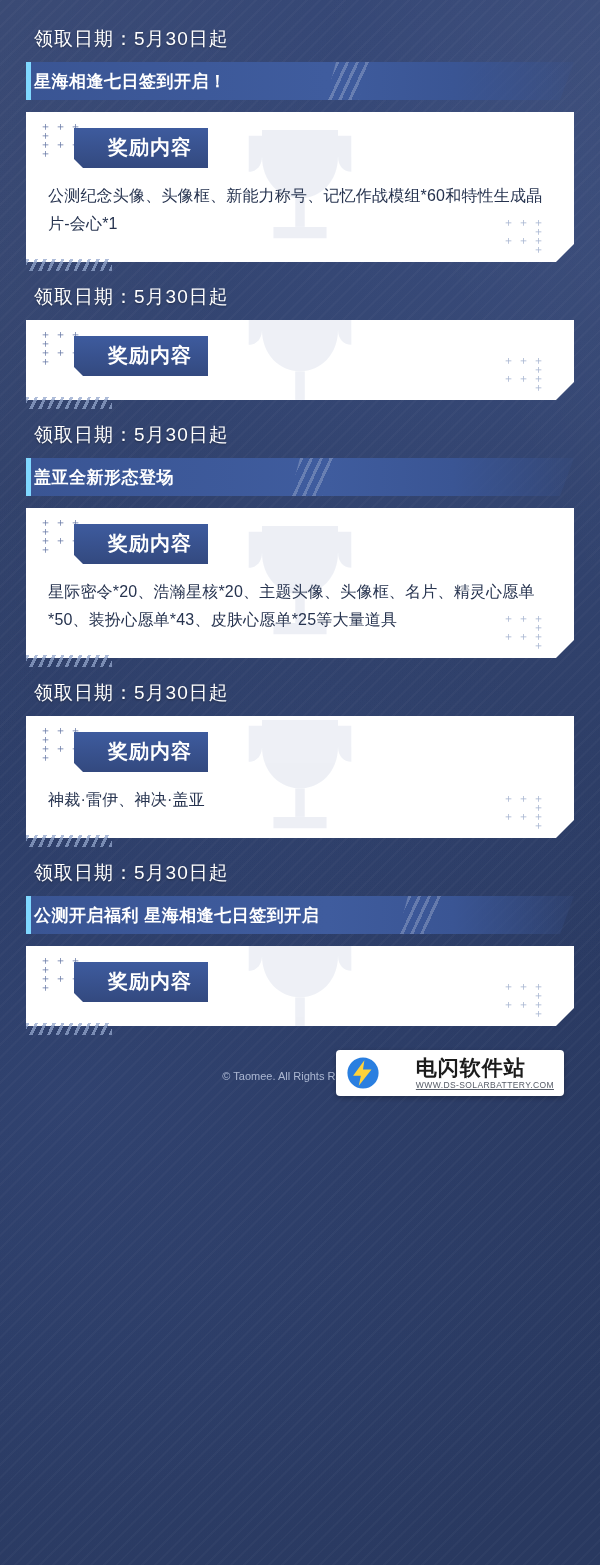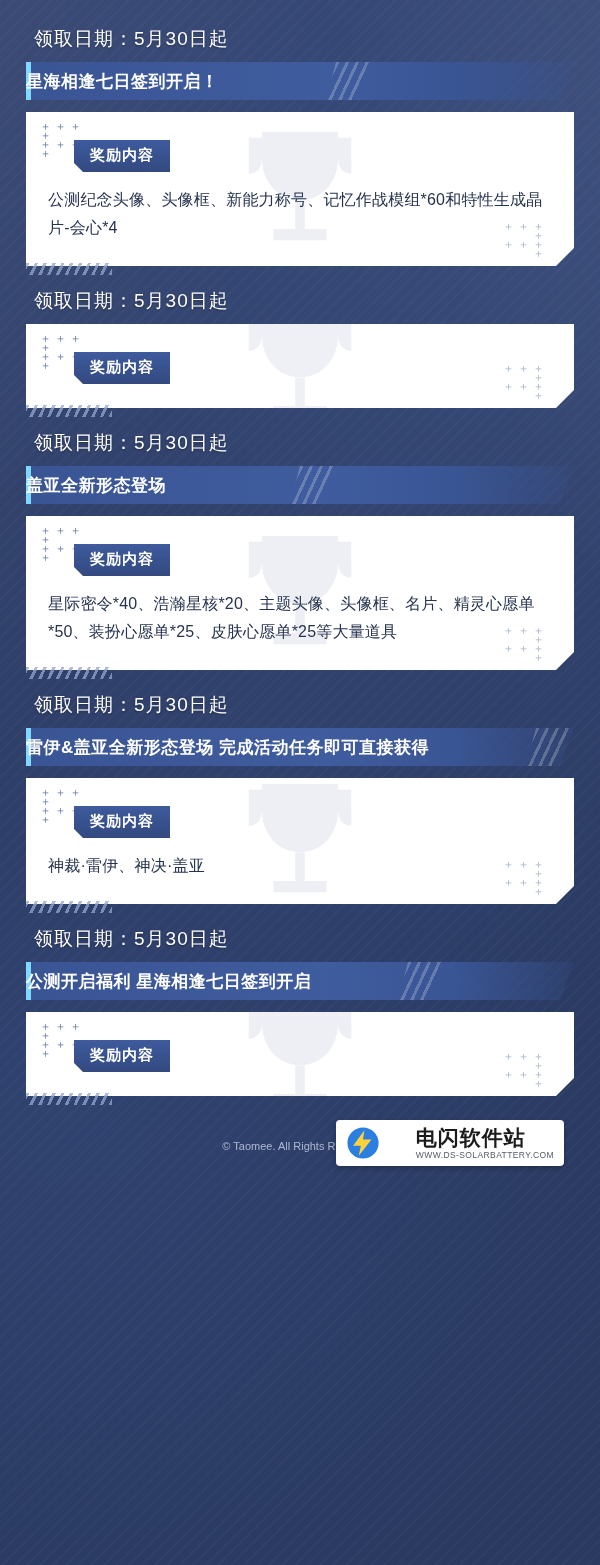--- a/index.html
+++ b/index.html
@@ -76,21 +76,21 @@
     height: 38px;
     background: #7fd8ff;
   }
   .title-bar .bar-text {
     position: relative;
     z-index: 2;
     color: #ffffff;
     font-size: 17px;
     font-weight: bold;
     letter-spacing: 0.5px;
-    padding-left: 0;
+    padding-left: 8px;
     white-space: nowrap;
   }
   .title-bar .bar-slash {
     position: absolute;
     z-index: 2;
     top: 0;
     height: 38px;
     width: 46px;
     background: repeating-linear-gradient(115deg, rgba(255,255,255,0.22) 0 3px, rgba(255,255,255,0) 3px 9px);
     clip-path: polygon(10px 0, 100% 0, calc(100% - 14px) 100%, 0 100%);
@@ -142,27 +142,26 @@
     opacity: 0.8;
     pointer-events: none;
     text-align: right;
   }
   .card-badge {
     position: relative;
     z-index: 3;
     display: inline-block;
     background: linear-gradient(180deg, #3e5b9e 0%, #33497f 100%);
     color: #ffffff;
-    font-size: 15px;
+    font-size: 20px;
     font-weight: bold;
-    padding: 6px 16px 7px 16px;
+    padding: 6px 16px 7px 34px;
     clip-path: polygon(0 0, 100% 0, 100% 100%, 9px 100%, 0 calc(100% - 9px));
     margin-left: 26px;
     letter-spacing: 1px;
-    margin-top: 12px;
   }
   .card-body {
     position: relative;
     z-index: 3;
     margin-top: 14px;
     font-size: 16px;
     line-height: 1.75;
     color: #26334f;
     letter-spacing: 0.2px;
   }
@@ -220,20 +219,21 @@
     color: #1b1b1b;
     font-size: 21px;
     font-weight: bold;
     letter-spacing: 1px;
   }
   .wm-sub {
     color: #555b66;
     font-size: 8.5px;
     letter-spacing: 0.4px;
     margin-top: 2px;
+    text-decoration: underline;
   }
 </style>
 </head>
 <body>
 
 <div class="page-bg"></div>
 
 <div class="content">
 
   <div class="section">
@@ -249,21 +249,21 @@
         <svg class="ghost" viewBox="0 0 200 200">
           <path d="M60 40h80v28c0 26-18 44-40 44S60 94 60 68V40z" fill="#3b5698"></path>
           <path d="M95 112h10v30H95z" fill="#3b5698"></path>
           <path d="M72 142h56v12H72z" fill="#3b5698"></path>
           <path d="M46 46h14v22c0 10-6 16-14 16V46z" fill="#3b5698"></path>
           <path d="M140 46h14v38c-8 0-14-6-14-16V46z" fill="#3b5698"></path>
         </svg>
         <div class="dots-tl">＋＋＋＋<br>＋＋＋＋</div>
         <div class="dots-br">＋＋＋＋<br>＋＋＋＋</div>
         <div class="card-badge">奖励内容</div>
-        <div class="card-body">公测纪念头像、头像框、新能力称号、记忆作战模组*60和特性生成晶片-会心*4</div>
+        <div class="card-body">公测纪念头像、头像框、新能力称号、记忆作战模组*60和特性生成晶片-会心*1</div>
       </div>
       <div class="hatch"></div>
     </div>
   </div>
 
   <div class="section">
     <div class="date-line">领取日期：5月30日起</div>
     <div class="card-wrap">
       <div class="card">
         <svg class="ghost" viewBox="0 0 200 200">
@@ -294,34 +294,28 @@
         <svg class="ghost" viewBox="0 0 200 200">
           <path d="M60 40h80v28c0 26-18 44-40 44S60 94 60 68V40z" fill="#3b5698"></path>
           <path d="M95 112h10v30H95z" fill="#3b5698"></path>
           <path d="M72 142h56v12H72z" fill="#3b5698"></path>
           <path d="M46 46h14v22c0 10-6 16-14 16V46z" fill="#3b5698"></path>
           <path d="M140 46h14v38c-8 0-14-6-14-16V46z" fill="#3b5698"></path>
         </svg>
         <div class="dots-tl">＋＋＋＋<br>＋＋＋＋</div>
         <div class="dots-br">＋＋＋＋<br>＋＋＋＋</div>
         <div class="card-badge">奖励内容</div>
-        <div class="card-body">星际密令*40、浩瀚星核*20、主题头像、头像框、名片、精灵心愿单*50、装扮心愿单*25、皮肤心愿单*25等大量道具</div>
-      </div>
-      <div class="hatch"></div>
-    </div>
-  </div>
-
-  <div class="section">
-    <div class="date-line">领取日期：5月30日起</div>
-    <div class="title-bar">
-      <div class="bar-shape"></div>
-      <div class="bar-accent"></div>
-      <div class="bar-slash" style="left:500px;"></div>
-      <div class="bar-text">雷伊&amp;盖亚全新形态登场  完成活动任务即可直接获得</div>
-    </div>
+        <div class="card-body">星际密令*20、浩瀚星核*20、主题头像、头像框、名片、精灵心愿单*50、装扮心愿单*43、皮肤心愿单*25等大量道具</div>
+      </div>
+      <div class="hatch"></div>
+    </div>
+  </div>
+
+  <div class="section">
+    <div class="date-line">领取日期：5月30日起</div>
     <div class="card-wrap">
       <div class="card">
         <svg class="ghost" viewBox="0 0 200 200">
           <path d="M60 40h80v28c0 26-18 44-40 44S60 94 60 68V40z" fill="#3b5698"></path>
           <path d="M95 112h10v30H95z" fill="#3b5698"></path>
           <path d="M72 142h56v12H72z" fill="#3b5698"></path>
           <path d="M46 46h14v22c0 10-6 16-14 16V46z" fill="#3b5698"></path>
           <path d="M140 46h14v38c-8 0-14-6-14-16V46z" fill="#3b5698"></path>
         </svg>
         <div class="dots-tl">＋＋＋＋<br>＋＋＋＋</div>

